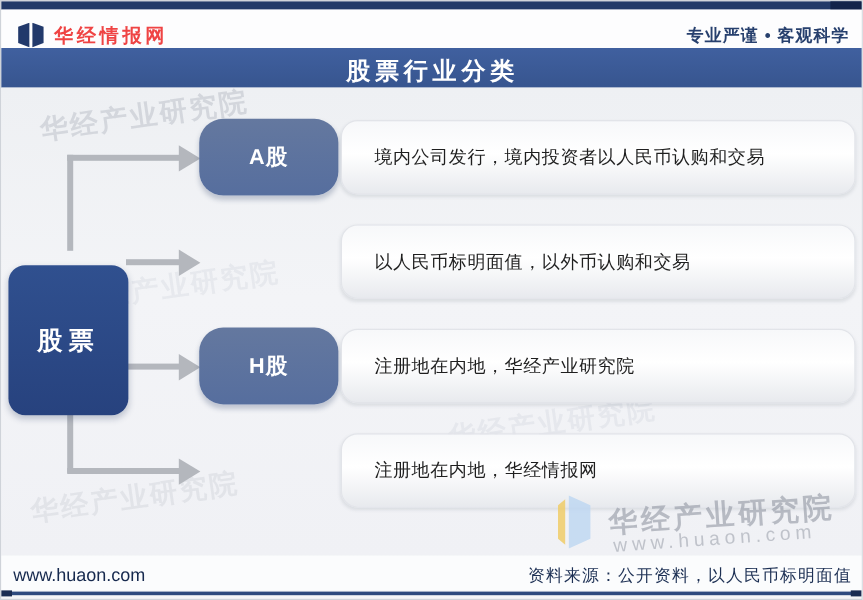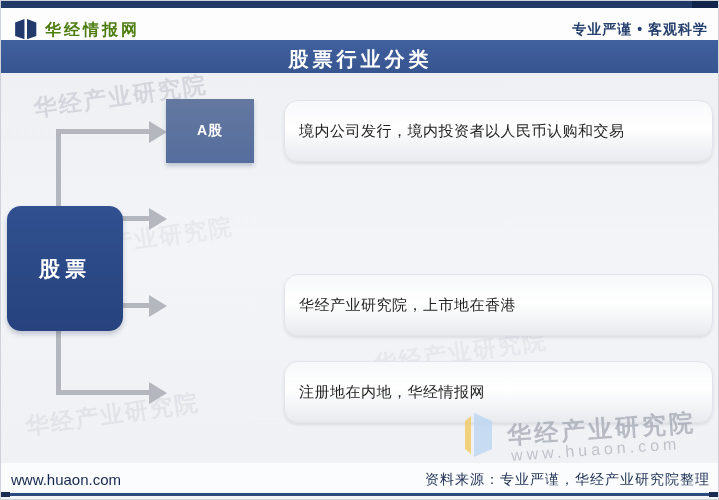--- a/index.html
+++ b/index.html
@@ -6,43 +6,43 @@
   #stage{
     position:relative;width:719px;height:500px;overflow:hidden;
     background:#f4f5f7;border:1px solid #cfd3d9;box-sizing:border-box;
     font-family:"Liberation Sans","DejaVu Sans",sans-serif;
   }
   
   .top-strip{position:absolute;left:0;top:0;width:719px;height:7px;background:#223a68;}
   .top-strip-end{position:absolute;right:0;top:0;width:26px;height:7px;background:#13244a;}
   .header-band{position:absolute;left:0;top:7px;width:719px;height:32px;background:#fdfdfe;}
   .brand-logo{position:absolute;left:14px;top:11px;width:24px;height:22px;}
-  .brand-text{position:absolute;left:44px;top:12px;font-size:16px;color:#4d7c0f;
+  .brand-text{position:absolute;left:44px;top:12px;font-size:16px;color:#ef4444;
     font-weight:bold;letter-spacing:3px;}
   .slogan{position:absolute;right:12px;top:13px;font-size:14px;color:#27406e;
     font-weight:bold;letter-spacing:1px;margin-left:16px;}
   .title-bar{position:absolute;left:0;top:39px;width:719px;height:33px;
     background:linear-gradient(180deg,#40609f,#37558f);display:flex;align-items:flex-end;justify-content:center;}
   .title-text{color:#ffffff;font-size:20px;font-weight:bold;letter-spacing:4px;}
   
   .content-bg{position:absolute;left:0;top:72px;width:719px;height:390px;
     background:linear-gradient(180deg,#eef0f3 0%,#f3f4f7 45%,#f0f1f5 100%);}
-  .root-box{position:absolute;left:6px;top:205px;width:116px;height:125px;border-radius:14px;
+  .root-box{position:absolute;left:6px;top:220px;width:100px;height:125px;border-radius:14px;
     background:linear-gradient(180deg,#30508f,#27427e);box-shadow:0 3px 5px rgba(30,50,90,.25);
     display:flex;align-items:center;justify-content:center;
     color:#fff;font-size:21px;font-weight:bold;letter-spacing:5px;}
-  .label-box{position:absolute;left:165px;width:88px;height:64px;border-radius:0;
+  .label-box{position:absolute;left:165px;width:116px;height:64px;border-radius:20px;
     background:linear-gradient(180deg,#64789f,#566e9e);box-shadow:0 3px 4px rgba(40,60,100,.25);
     display:flex;align-items:center;justify-content:center;
-    color:#fff;font-size:14px;font-weight:bold;letter-spacing:1px;}
+    color:#fff;font-size:18px;font-weight:bold;letter-spacing:1px;}
   .desc-box{position:absolute;left:283px;width:429px;height:62px;border-radius:14px;
     background:linear-gradient(180deg,#f7f8fa 0%,#ffffff 45%,#e8eaee 100%);
     border:1px solid #e2e4e9;box-shadow:0 2px 3px rgba(60,70,90,.12);box-sizing:border-box;
     display:flex;align-items:center;}
-  .desc-text{padding-left:14px;font-size:15px;color:#1f1f1f;letter-spacing:0.5px;}
+  .desc-text{padding-left:27px;font-size:15px;color:#1f1f1f;letter-spacing:0.5px;}
   .seg{position:absolute;background:#b4b7bd;}
   .arrow-head{position:absolute;width:0;height:0;border-top:11px solid transparent;
     border-bottom:11px solid transparent;border-left:18px solid #b4b7bd;}
   
   .wm{position:absolute;font-size:23px;font-weight:bold;letter-spacing:2px;white-space:nowrap;
     transform:rotate(-8deg);pointer-events:none;}
   .wm1{left:32px;top:80px;color:rgba(150,156,170,.30);}
   .wm2{left:58px;top:222px;color:rgba(150,156,170,.12);}
   .wm3{left:372px;top:336px;color:rgba(150,156,170,.12);}
   .wm4{left:24px;top:398px;color:rgba(150,156,170,.16);}
@@ -95,36 +95,40 @@
   <div class="arrow-head" style="left:148px;top:294px;"></div>
   <div class="arrow-head" style="left:148px;top:381px;"></div>
 
   <div class="root-box">股票</div>
 
   <div class="label-box" style="top:98px;">A股</div>
   <div class="desc-box" style="top:99px;">
     <span class="desc-text">境内公司发行，境内投资者以人民币认购和交易</span>
   </div>
 
+  <div class="desc-box" style="top:186px;">
+    <span class="desc-text">以人民币标明面值，以外币认购和交易</span>
+  </div>
 
+  <div class="label-box" style="top:272px;">H股</div>
   <div class="desc-box" style="top:273px;">
-    <span class="desc-text">华经产业研究院，上市地在香港</span>
+    <span class="desc-text">注册地在内地，华经产业研究院</span>
   </div>
 
   <div class="desc-box" style="top:360px;">
     <span class="desc-text">注册地在内地，华经情报网</span>
   </div>
 
   <svg class="wm-logo" viewBox="0 0 36 48">
     <polygon points="6,10 12,5 12,43 6,38" fill="#f0cb60"></polygon>
     <polygon points="15,2 33,10 33,38 15,46" fill="#bdd7f2"></polygon>
   </svg>
   <div class="wm-org">华经产业研究院</div>
   <div class="wm-url">www.huaon.com</div>
 
   <div class="footer-band"></div>
   <div class="footer-site">www.huaon.com</div>
-  <div class="footer-source">资料来源：专业严谨，华经产业研究院整理</div>
+  <div class="footer-source">资料来源：公开资料，以人民币标明面值</div>
   <div class="bottom-line"></div>
   <div class="bottom-cap-l"></div>
   <div class="bottom-cap-r"></div>
 
 </div>
 
 </body></html>

